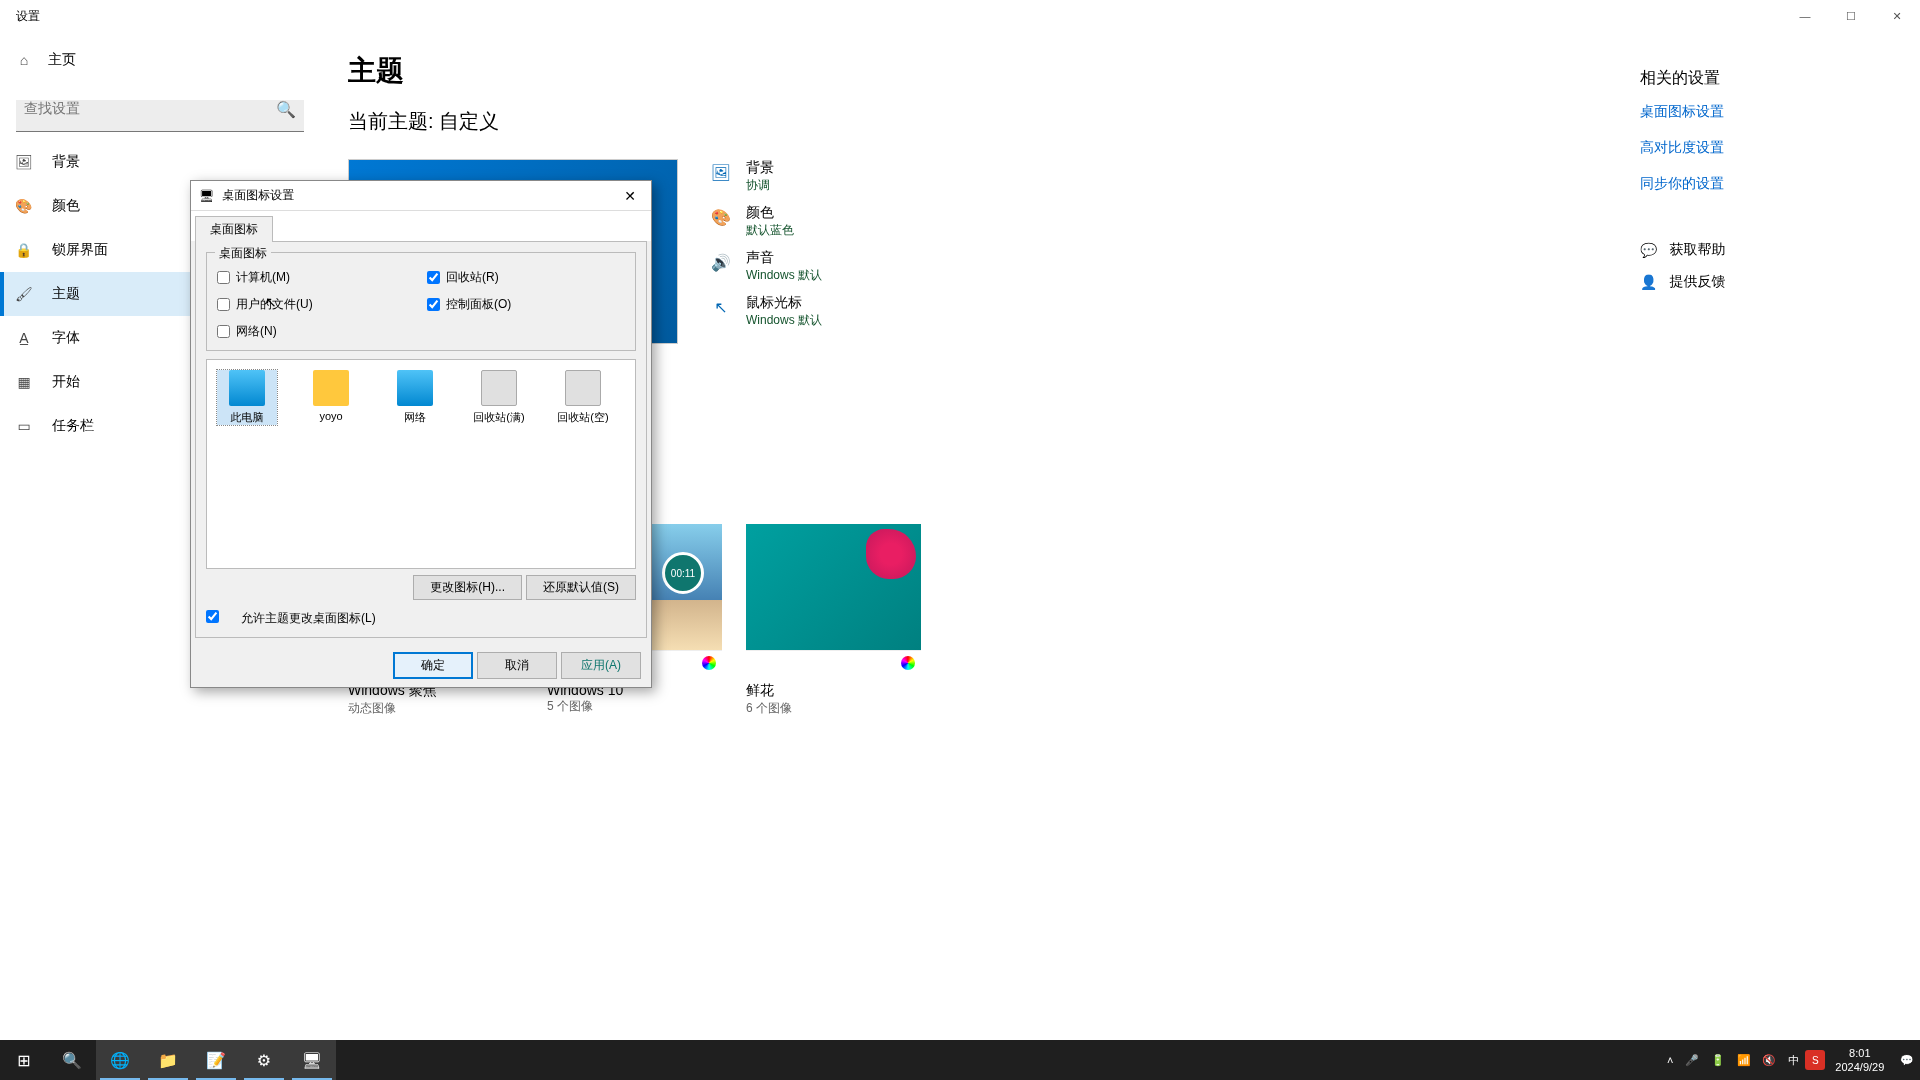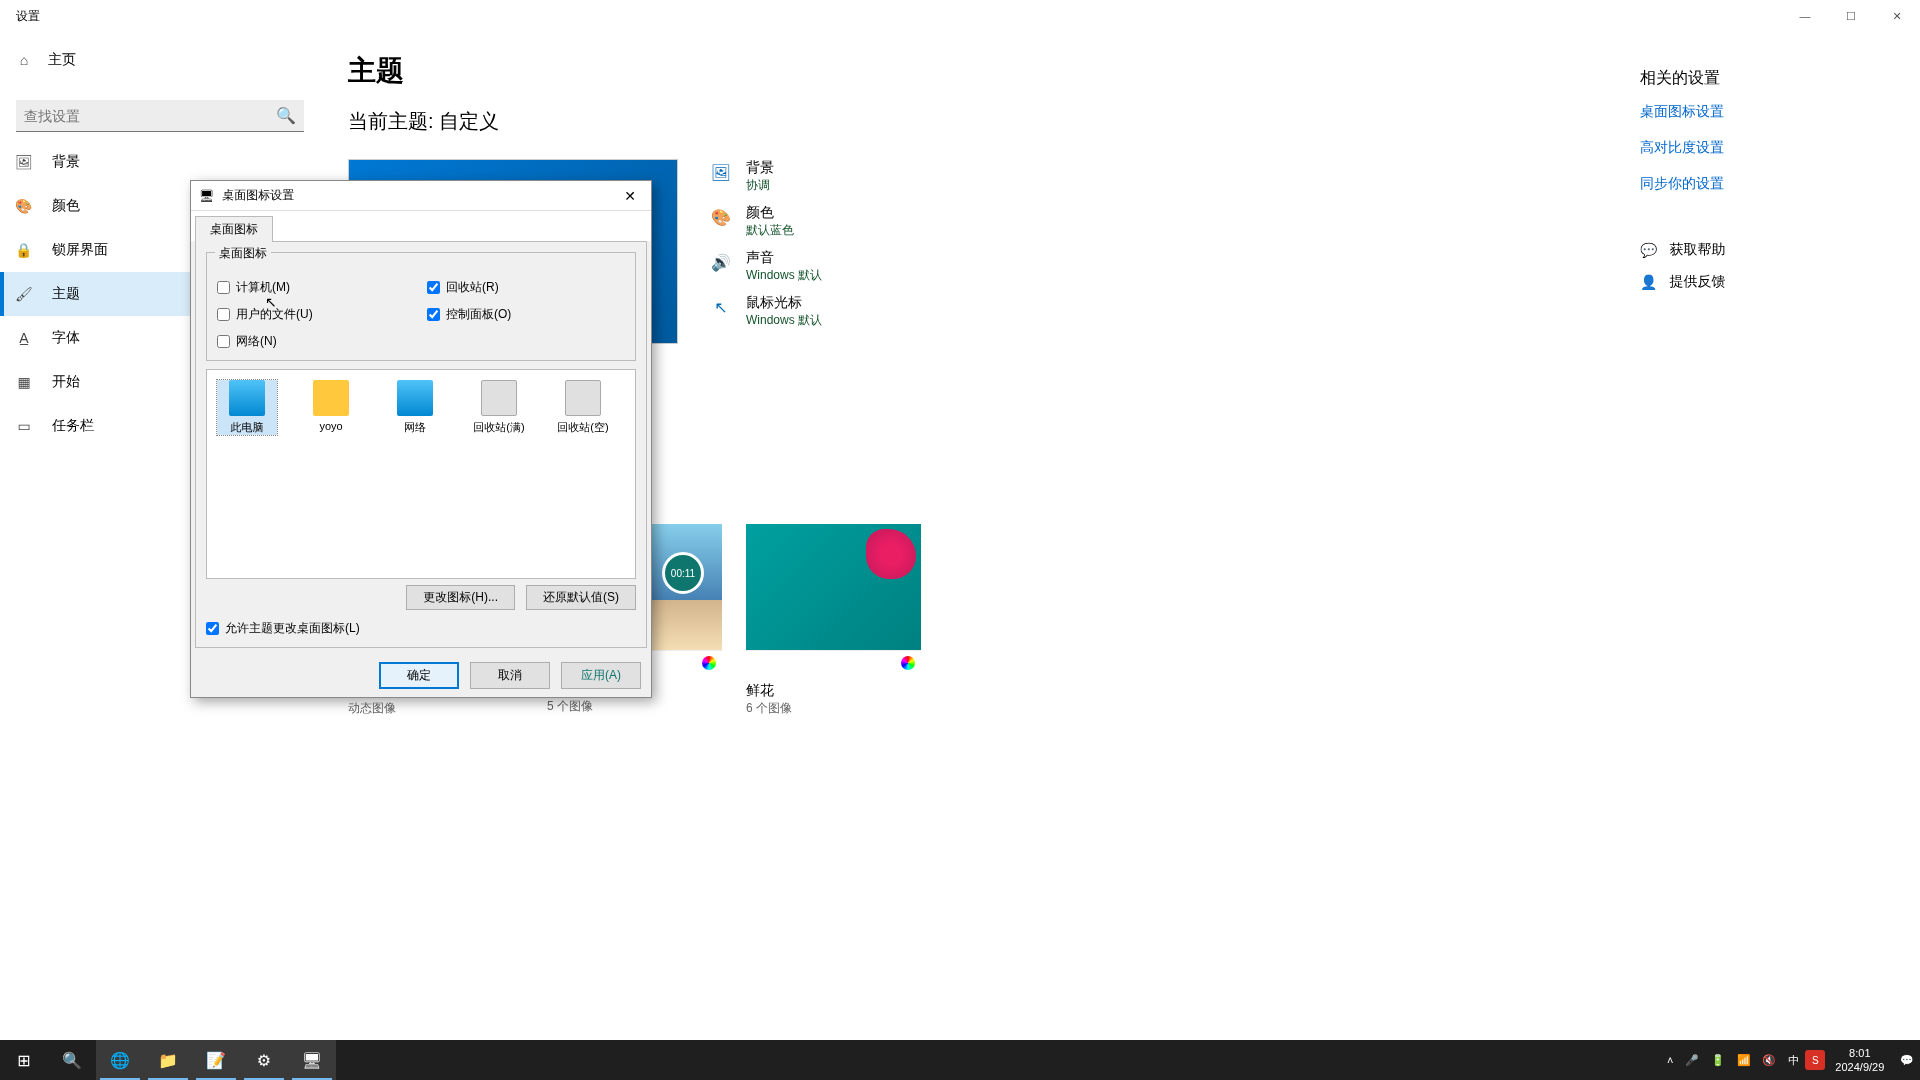--- a/index.html
+++ b/index.html
@@ -6,21 +6,21 @@
 body { width: 1920px; height: 1080px; overflow: hidden; background: #fff; position: relative; }
 
 
 .settings-window { position: absolute; top: 0; left: 0; width: 1920px; height: 1040px; background: #fff; }
 .titlebar { height: 32px; display: flex; align-items: center; padding-left: 16px; font-size: 12px; }
 .titlebar-controls { position: absolute; right: 0; top: 0; display: flex; }
 .titlebar-btn { width: 46px; height: 32px; display: flex; align-items: center; justify-content: center; color: #555; font-size: 11px; }
 
 .sidebar { position: absolute; left: 0; top: 32px; width: 320px; height: 1008px; background: #fff; }
 .home-btn { display: flex; align-items: center; height: 40px; padding-left: 16px; gap: 16px; font-size: 14px; margin-top: 8px; }
-.search-box { margin: 20px 16px 8px 16px; height: 32px; border: none; border-bottom: 1px solid #777; background: #ededed; display: flex; align-items: center; padding: 0 8px; }
+.search-box { margin: 20px 16px 8px 16px; height: 32px; border: none; border-bottom: 1px solid #777; background: #ededed; display: flex; align-items: flex-start; padding: 0 8px; }
 .search-box input { flex: 1; border: none; background: transparent; outline: none; font-size: 14px; }
 .search-icon { color: #555; }
 .category-header { padding: 20px 16px 8px 16px; font-size: 14px; font-weight: 600; }
 .nav-item { display: flex; align-items: center; height: 44px; padding-left: 16px; gap: 20px; font-size: 14px; cursor: pointer; position: relative; }
 .nav-item.active { background: #d9ecf9; }
 .nav-item.active::before { content: ''; position: absolute; left: 0; top: 0; width: 4px; height: 100%; background: #0078d4; }
 .nav-icon { width: 16px; height: 16px; display: flex; align-items: center; justify-content: center; color: #444; }
 
 .content { position: absolute; left: 340px; top: 32px; right: 0; bottom: 0; padding: 20px 0 0 8px; }
 .page-title { font-size: 28px; font-weight: 600; margin-bottom: 18px; }
@@ -49,35 +49,35 @@
 
 
 .dialog { position: absolute; left: 190px; top: 180px; width: 462px; background: #f0f0f0; border: 1px solid #888; box-shadow: 4px 4px 12px rgba(0,0,0,0.35); z-index: 100; }
 .dialog-titlebar { height: 30px; background: #fff; display: flex; align-items: center; padding-left: 8px; gap: 8px; font-size: 12px; border-bottom: 1px solid #ddd; }
 .dialog-close { position: absolute; right: 0; top: 0; width: 42px; height: 30px; display: flex; align-items: center; justify-content: center; font-size: 14px; cursor: pointer; }
 .dialog-tabs { background: #fff; padding: 4px 4px 0 4px; }
 .dialog-tab { display: inline-block; padding: 4px 14px; font-size: 12px; background: #f0f0f0; border: 1px solid #bbb; border-bottom: none; position: relative; top: 1px; }
 .dialog-body { background: #f0f0f0; border: 1px solid #bbb; margin: 0 4px 4px 4px; padding: 10px; }
 .fieldset { border: 1px solid #bbb; padding: 8px 10px 10px 10px; margin-bottom: 8px; position: relative; }
 .fieldset-legend { position: absolute; top: -8px; left: 8px; background: #f0f0f0; padding: 0 4px; font-size: 12px; }
-.checkbox-grid { display: grid; grid-template-columns: 1fr 1fr; gap: 10px 12px; margin-top: 18px; }
+.checkbox-grid { display: grid; grid-template-columns: 1fr 1fr; gap: 10px 12px; margin-top: 8px; }
 .checkbox-item { display: flex; align-items: center; gap: 6px; font-size: 12px; }
 .checkbox-item input { width: 13px; height: 13px; }
 .icon-list { border: 1px solid #bbb; background: #fff; height: 210px; padding: 10px; display: flex; gap: 24px; align-items: flex-start; }
 .icon-entry { display: flex; flex-direction: column; align-items: center; width: 60px; font-size: 11px; text-align: center; gap: 4px; }
 .icon-entry.selected { background: #cce4f7; outline: 1px dotted #888; }
 .icon-img { width: 36px; height: 36px; background: #ffc83d; border-radius: 2px; }
 .icon-img.folder { background: linear-gradient(#4fc3f7, #0288d1); }
 .icon-img.bin { background: #e0e0e0; border: 1px solid #aaa; }
-.dialog-btn-row { display: flex; justify-content: flex-end; gap: 11px; margin-top: 6px; }
+.dialog-btn-row { display: flex; justify-content: flex-end; gap: 4px; margin-top: 6px; }
 .dialog-btn-row.main { padding: 8px 10px; }
 .dlg-btn { padding: 3px 16px; font-size: 12px; background: #e1e1e1; border: 1px solid #adadad; cursor: pointer; min-width: 80px; }
 .dlg-btn.primary { border: 2px solid #0078d4; background: #e5f1fb; }
 .dlg-btn.disabled { color: #0f766e; }
-.allow-row { display: flex; align-items: center; gap: 6px; font-size: 12px; margin-top: 10px; }
+.allow-row { display: flex; align-items: flex-start; gap: 22px; font-size: 12px; margin-top: 10px; }
 
 
 .taskbar { position: absolute; bottom: 0; left: 0; width: 100%; height: 40px; background: #1f1f1f; display: flex; align-items: center; }
 .task-item { width: 48px; height: 40px; display: flex; align-items: center; justify-content: center; color: #fff; position: relative; }
 .task-item.active { background: #3a3a3a; }
 .task-item.active::after { content: ''; position: absolute; bottom: 0; left: 4px; right: 4px; height: 2px; background: #76b9ed; }
 .tray { position: absolute; right: 0; display: flex; align-items: center; height: 40px; color: #fff; font-size: 11px; }
 .tray-icon { padding: 0 6px; }
 .tray-time { padding: 0 10px; text-align: center; line-height: 1.3; }
 

